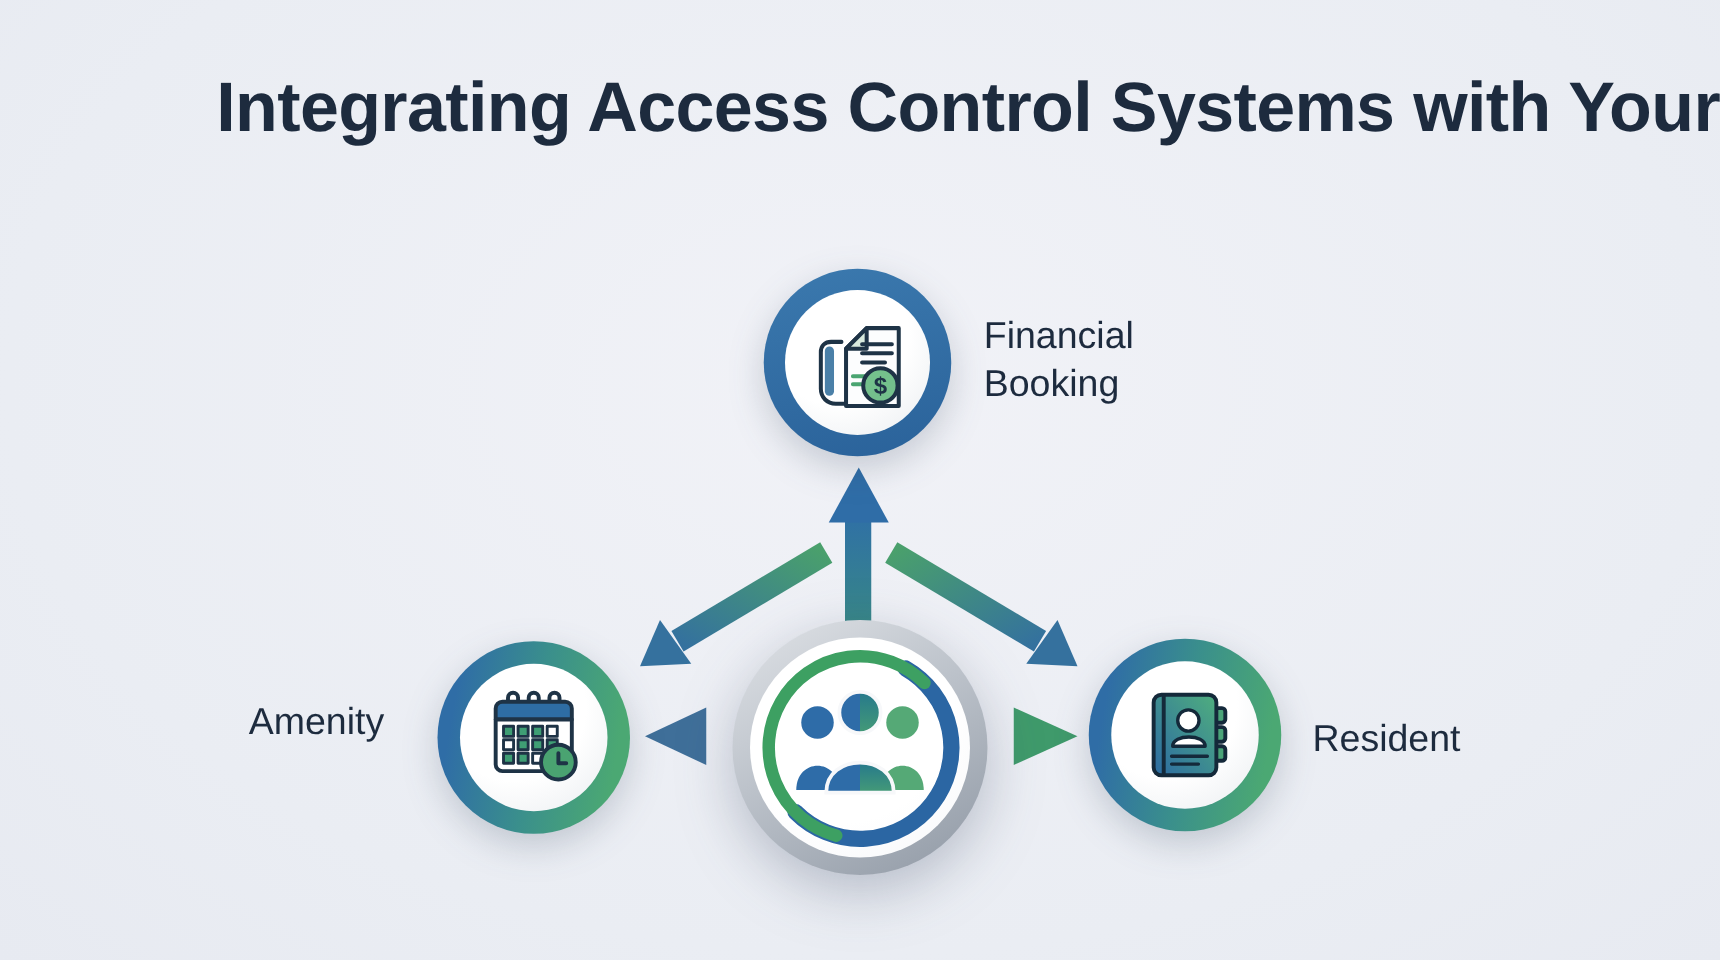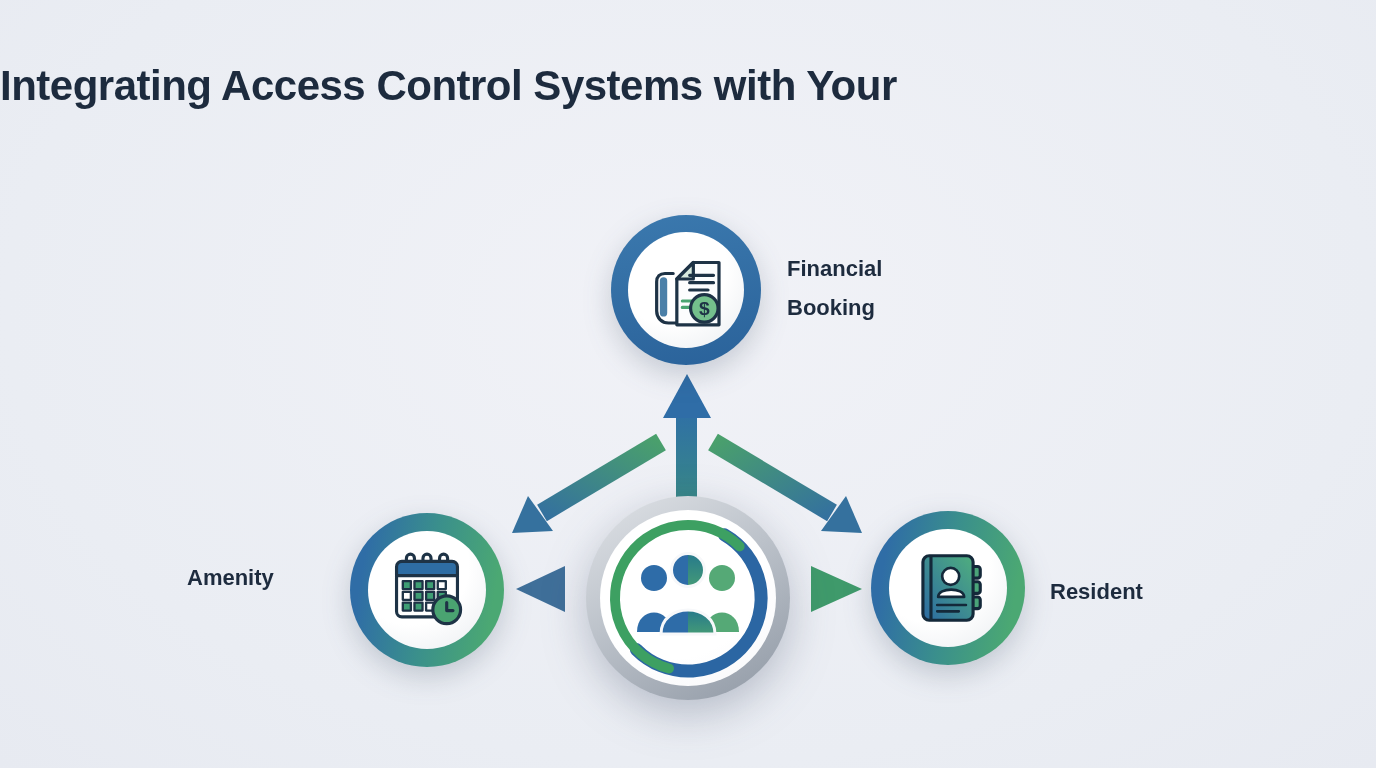--- a/index.html
+++ b/index.html
@@ -8,24 +8,24 @@
     position: relative;
     font-family: "Liberation Sans", "DejaVu Sans", sans-serif;
     background: radial-gradient(ellipse at 50% 40%, #f1f2f7 0%, #eaedf3 70%, #e7eaf1 100%);
     overflow: hidden;
   }
 
   
   .title {
     position: absolute;
     left: 0; top: 58px; width: 1376px;
-    text-align: left;
+    text-align: right;
     color: #1d2b3e;
     font-weight: 800;
-    font-size: 42px;
+    font-size: 56px;
     line-height: 55px;
     letter-spacing: -0.5px;
   }
 
   
   #arrow-layer {
     position: absolute; left: 0; top: 0;
     width: 1376px; height: 768px;
     z-index: 1;
     pointer-events: none;
@@ -68,27 +68,27 @@
     width: 176px; height: 176px; border-radius: 50%;
     background: radial-gradient(circle at 40% 32%, #ffffff 58%, #f4f5f8 100%);
   }
   .hub-swirl { position: absolute; left: 0; top: 0; width: 204px; height: 204px; }
   .hub-icon  { position: absolute; left: 50px; top: 56px; }
 
   
   .node-label {
     position: absolute;
     color: #1d2b3e;
-    font-weight: 700;
-    font-size: 22px;
+    font-weight: 400;
+    font-size: 30px;
     line-height: 39px;
     z-index: 2;
   }
   .label-financial { left: 787px; top: 249px; }
-  .label-amenity   { left: 187px; top: 558px; }
+  .label-amenity   { left: 199px; top: 558px; }
   .label-resident  { left: 1050px; top: 556px; margin-top: 16px; }
 </style>
 </head>
 <body>
 
 <div class="title">
   <div>Integrating Access Control Systems with Your</div>
 </div>
 
 <svg id="arrow-layer" viewBox="0 0 1376 768">

